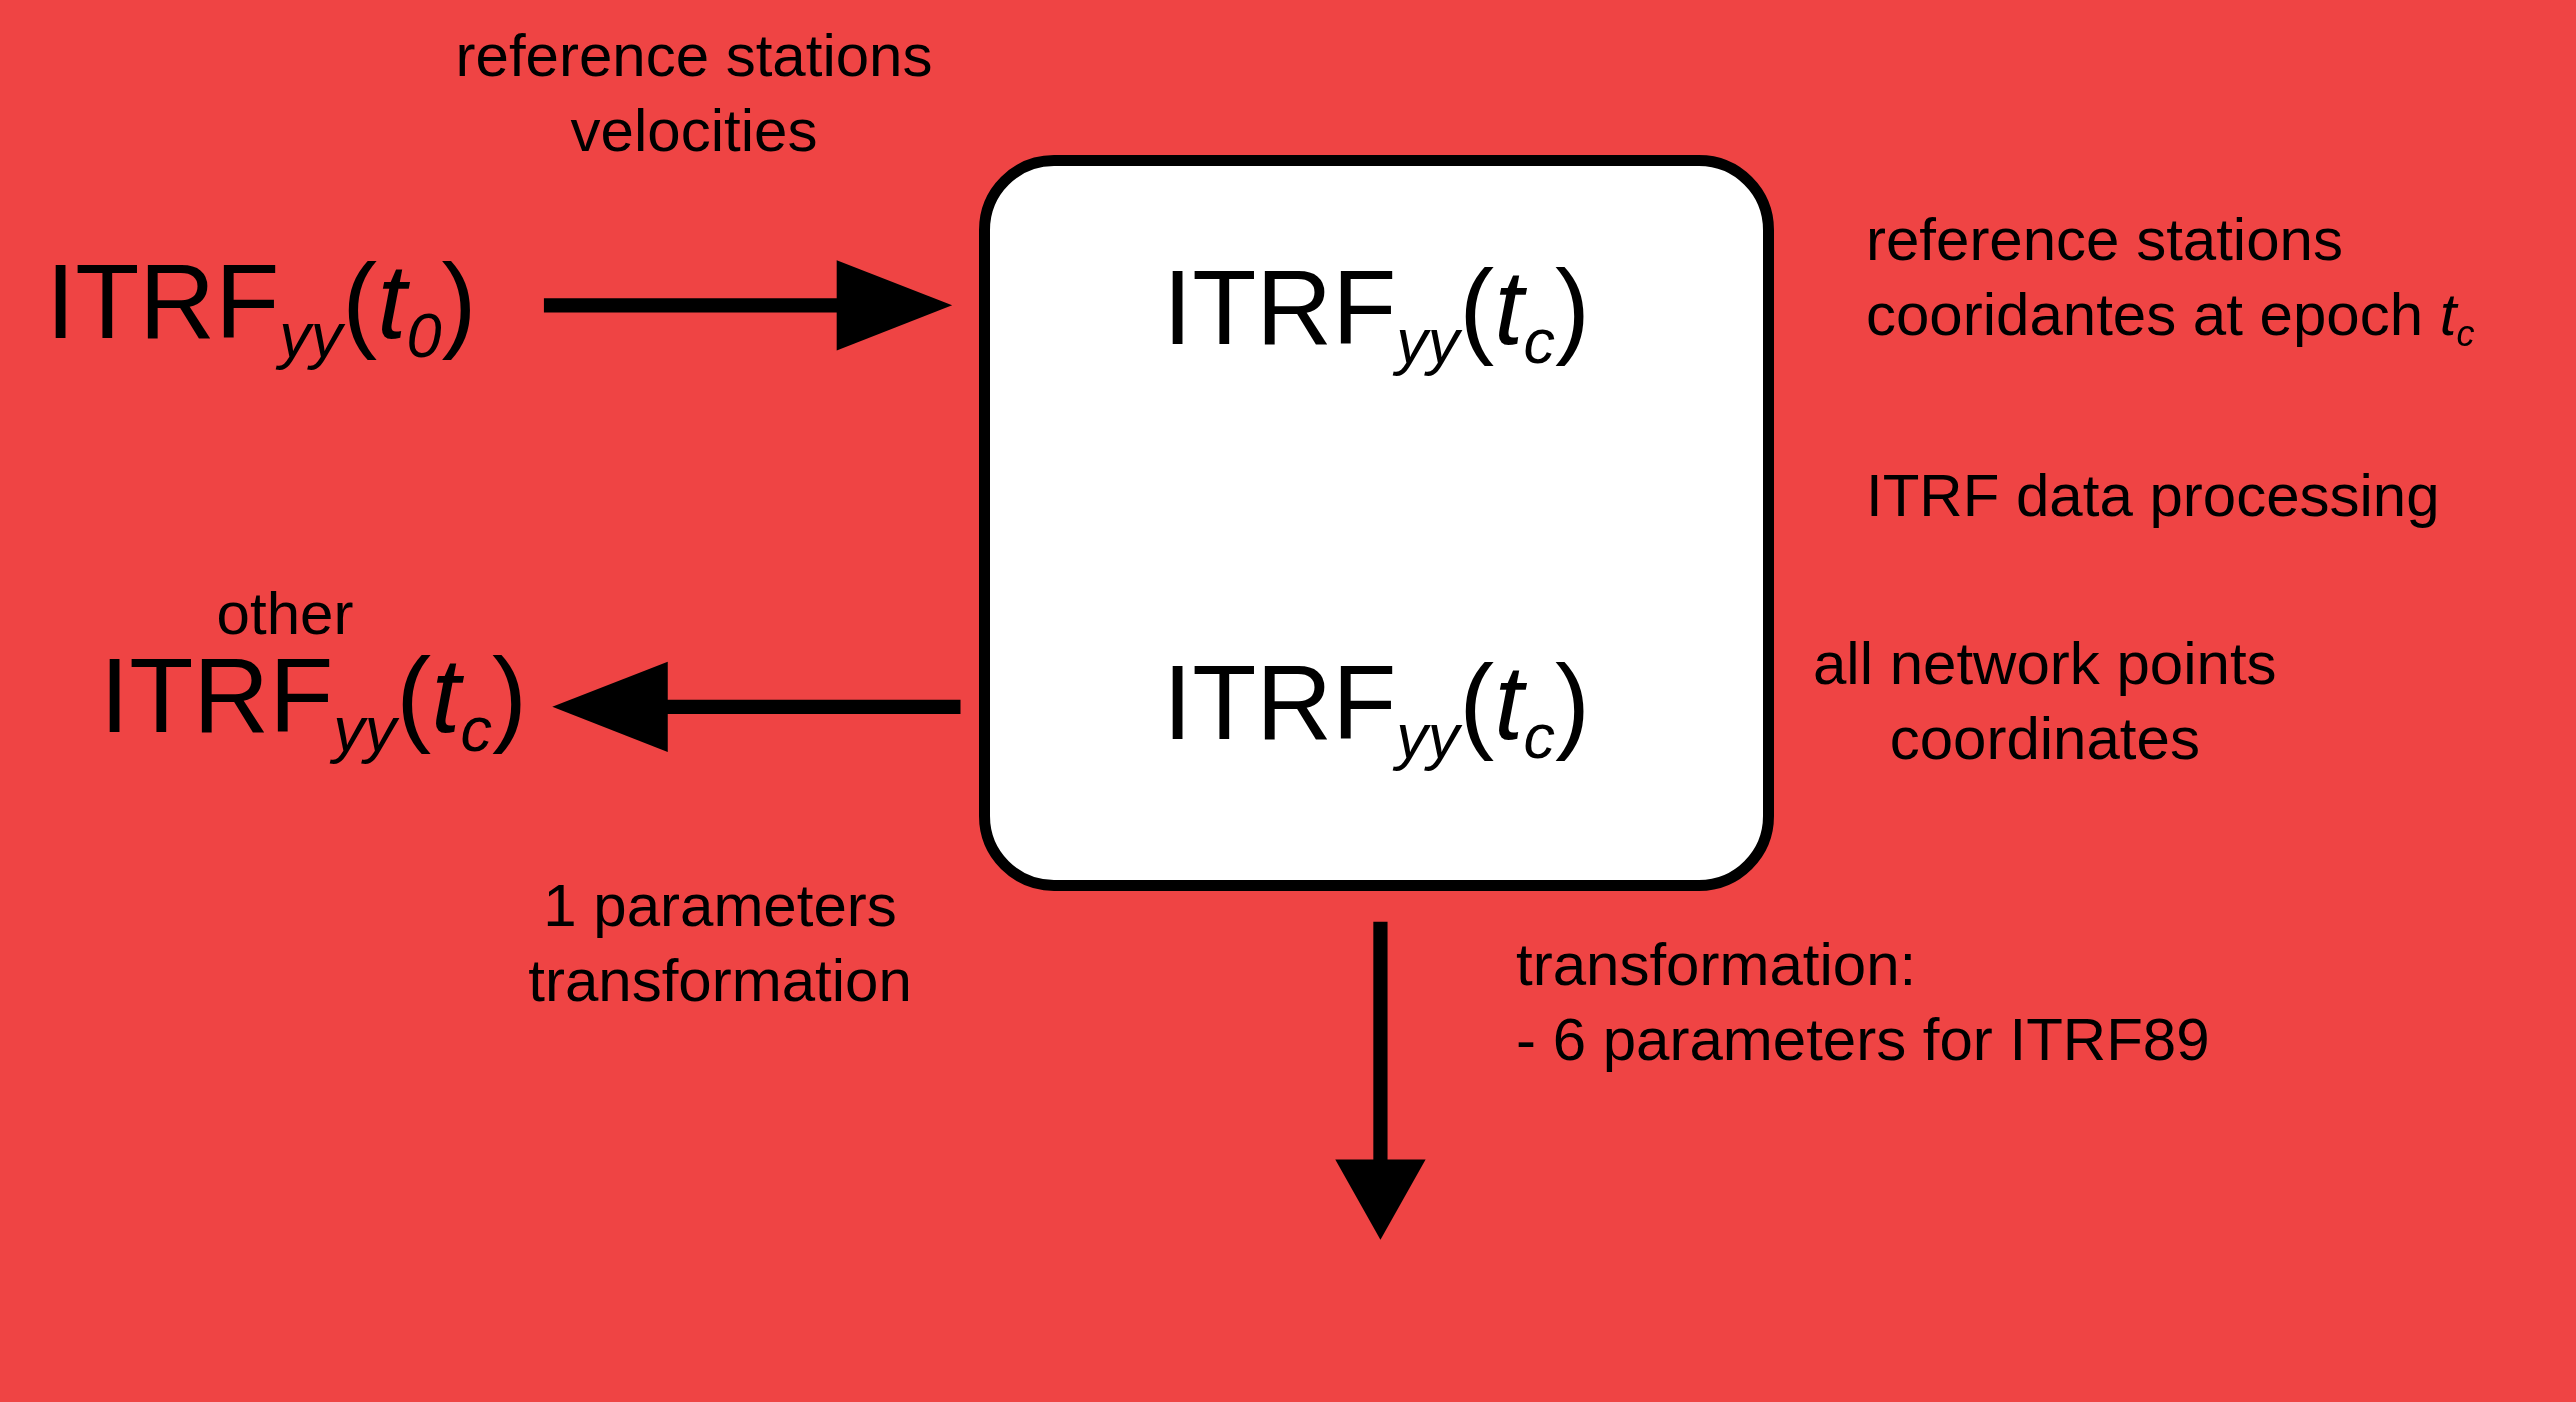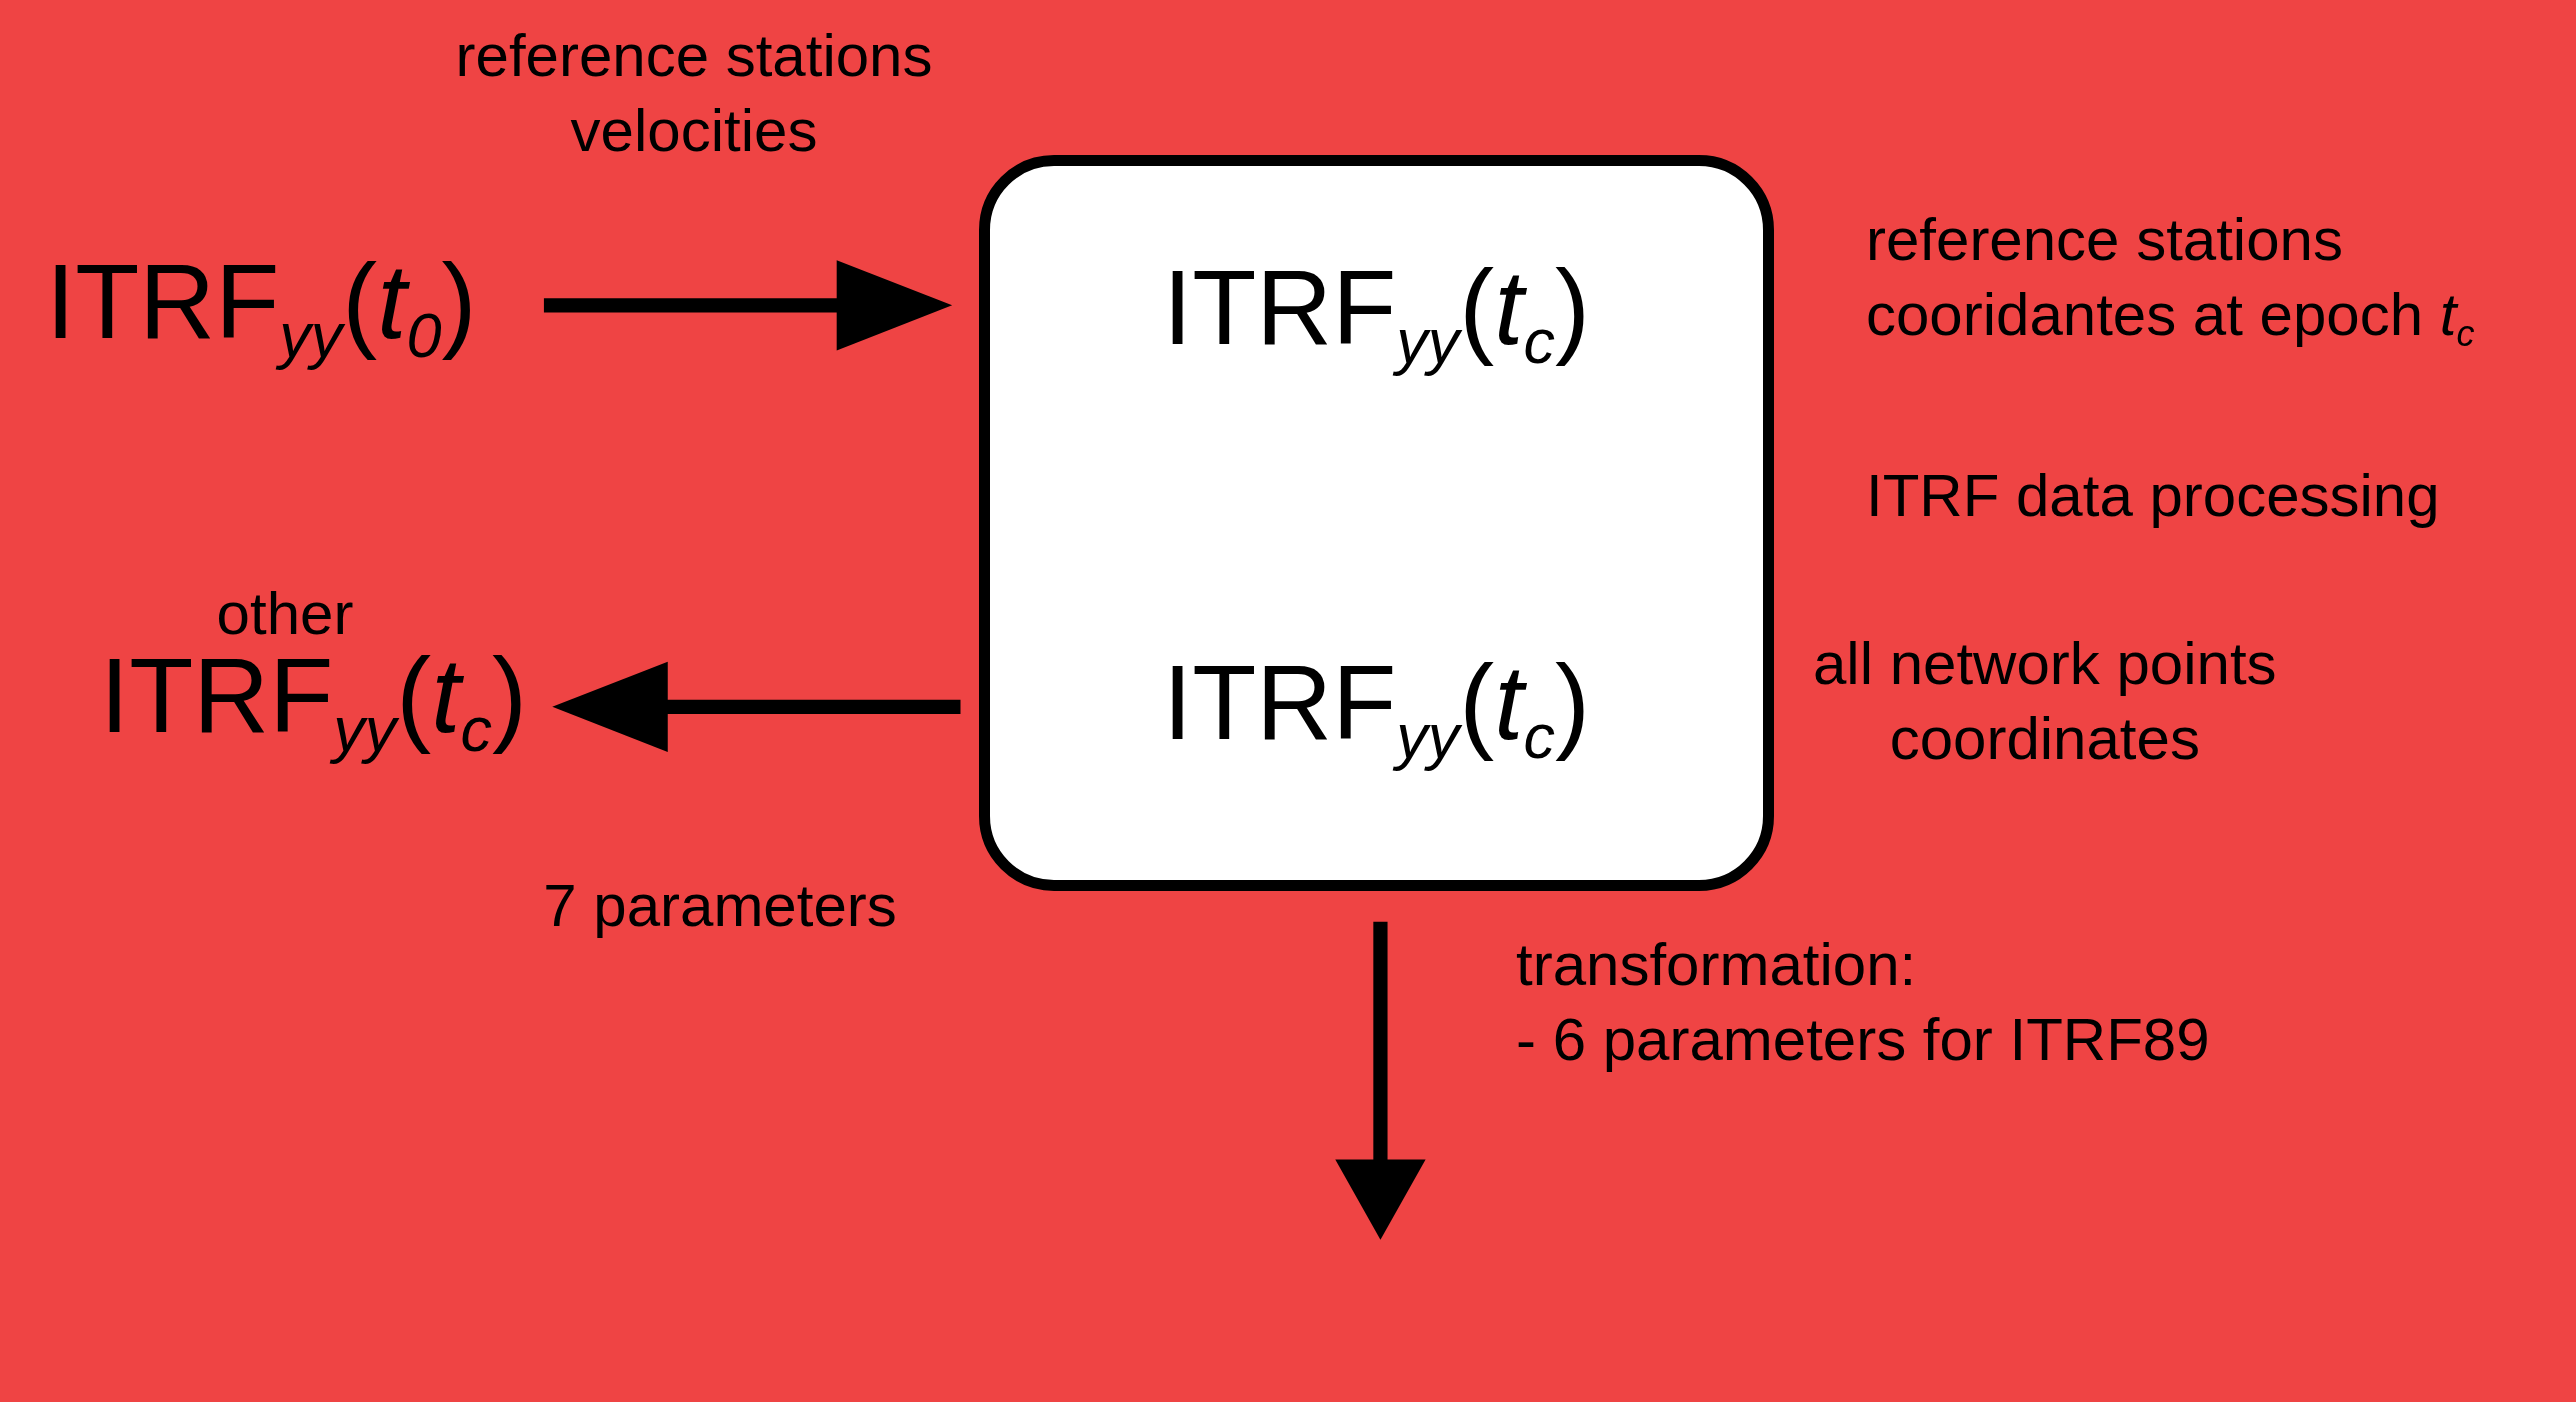--- a/index.html
+++ b/index.html
@@ -125,21 +125,22 @@
   </div>
 
   <div class="label centered" style="left:84px; top:576px; width:402px;">
     <div>other</div>
   </div>
   <div class="formula" style="left:100px; top:638px;">
     <span>ITRF</span><span class="sub">yy</span><span>(</span><span class="var">t</span><span class="sub">c</span><span>)</span>
   </div>
 
   <div class="label centered" style="left:469px; top:868px; width:502px;">
-    <div>7 parameters</div>
+    <div>1 parameters</div>
+    <div>transformation</div>
   </div>
 
   <div class="label" style="left:1516px; top:927px;">
     <div>transformation:</div>
     <div>- 6 parameters for ITRF89</div>
   </div>
 
 
 </div>
 

